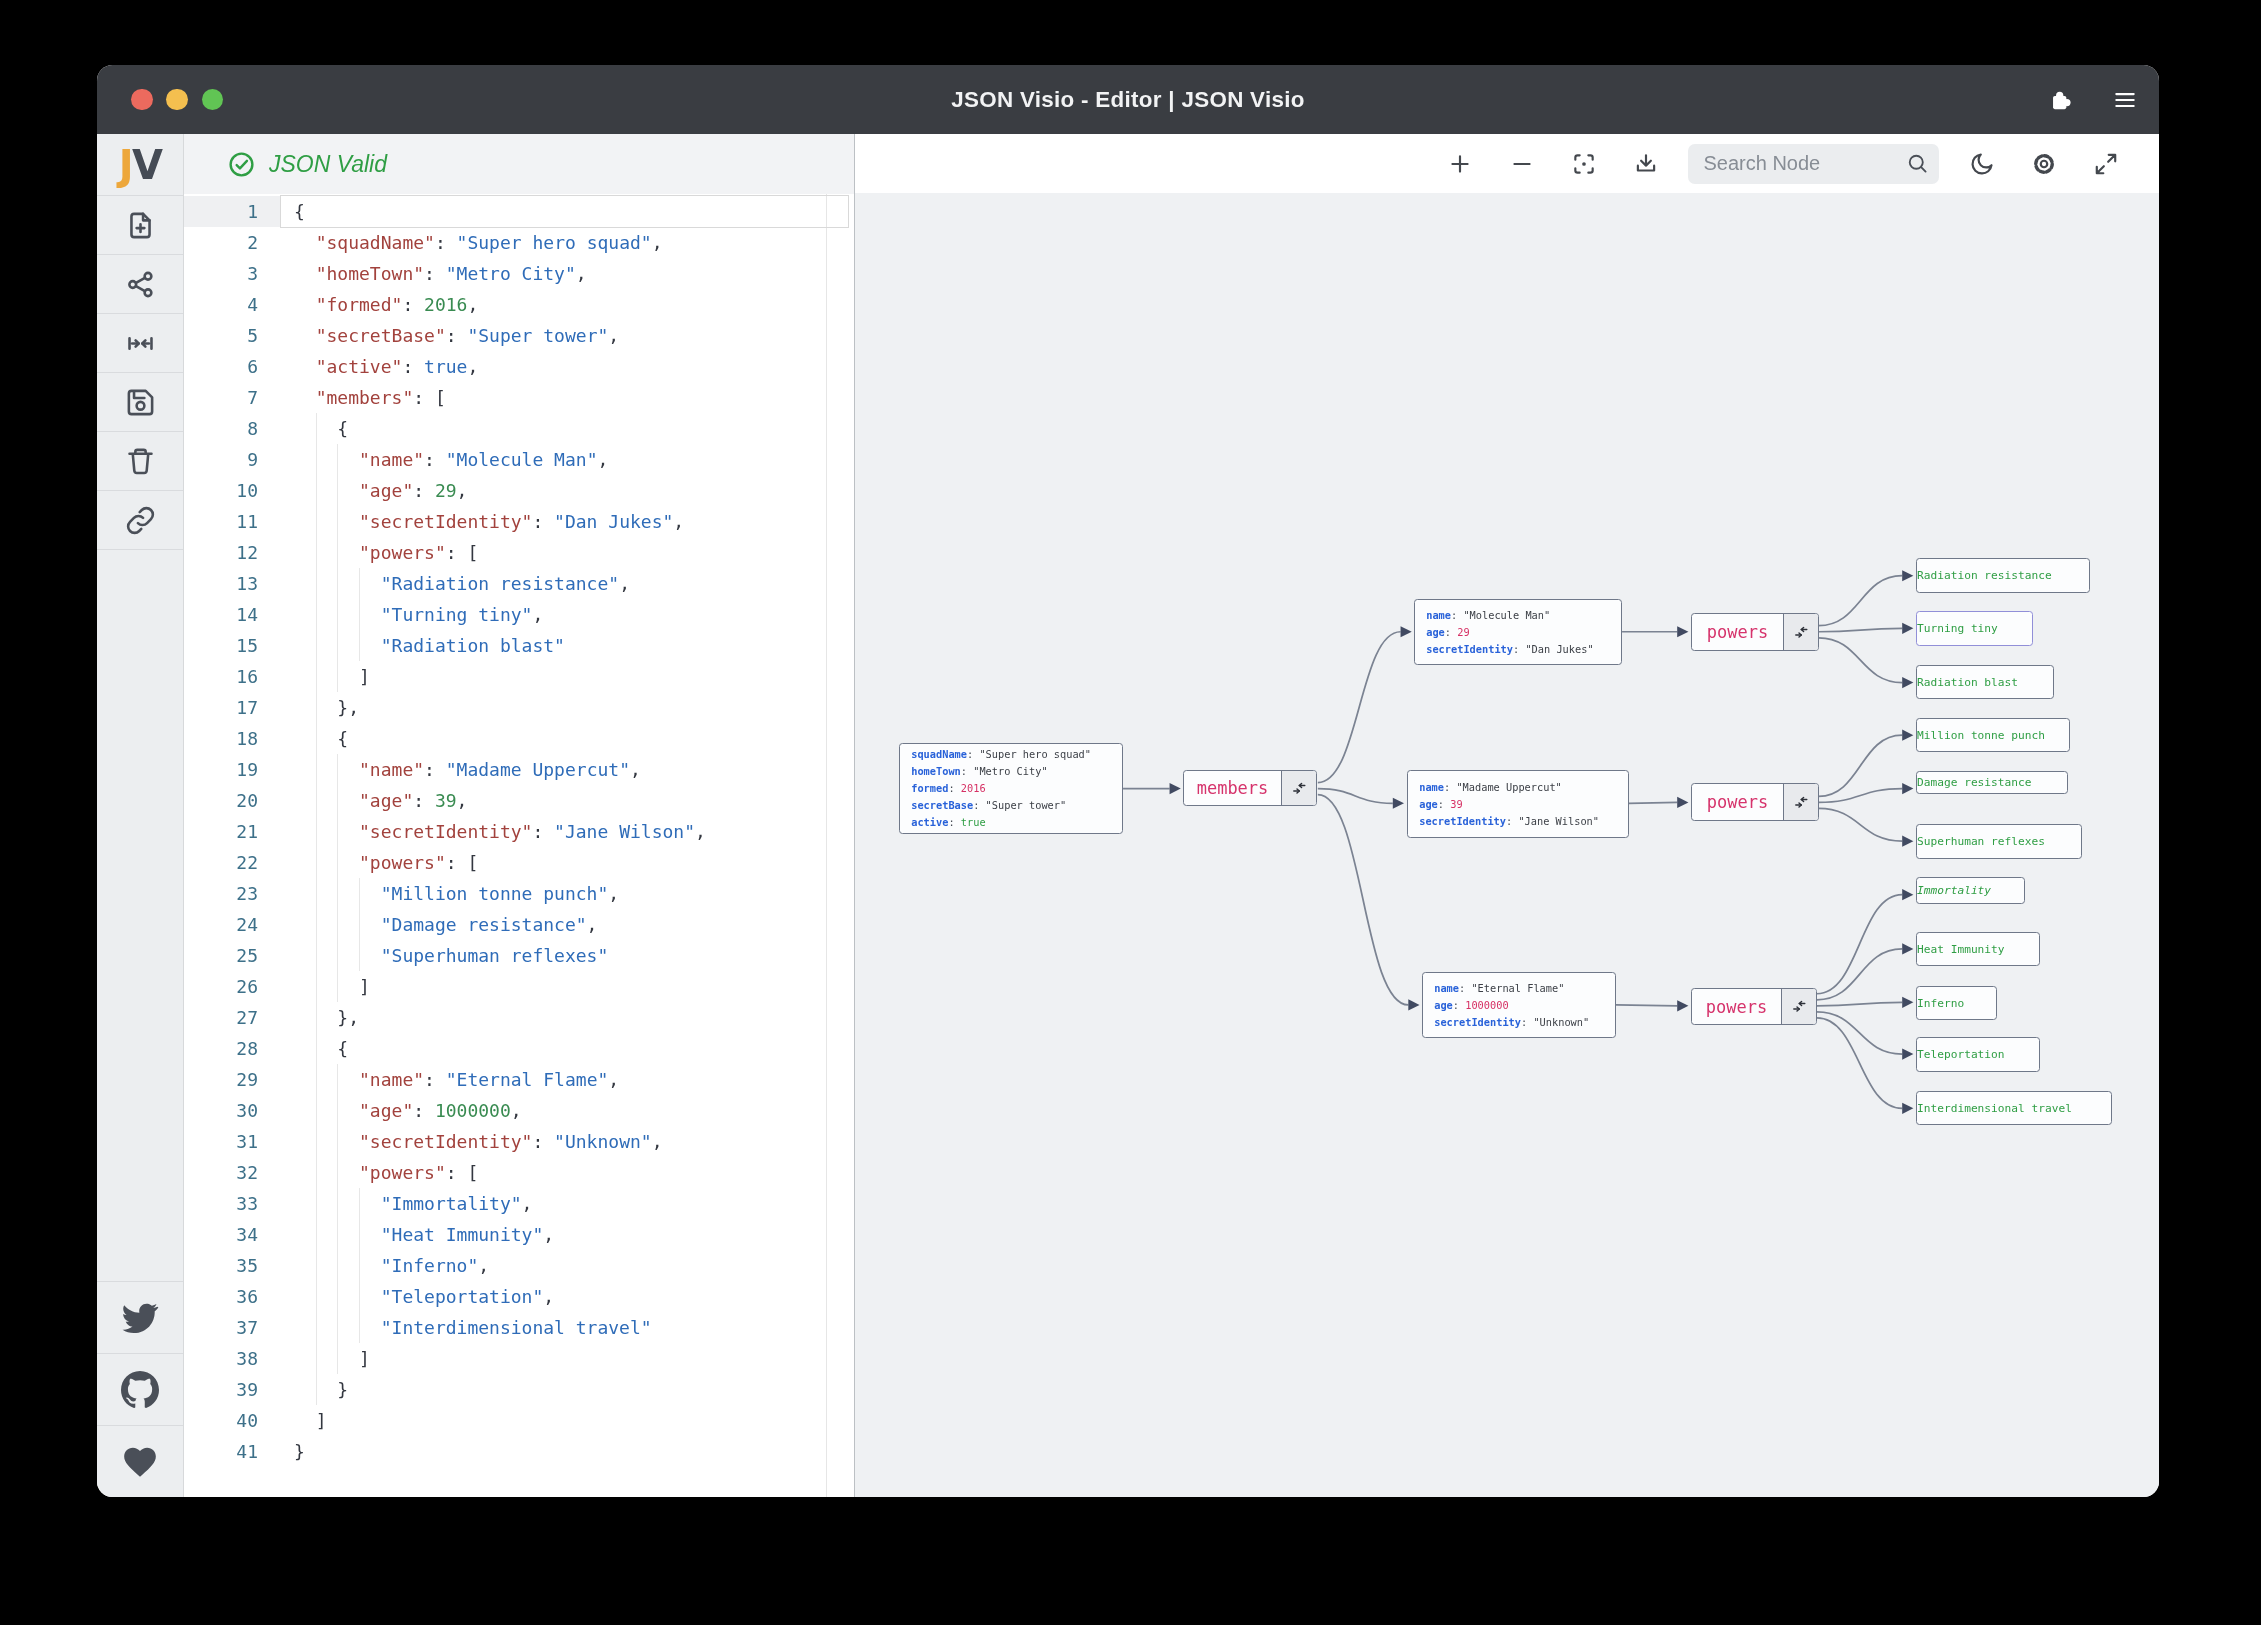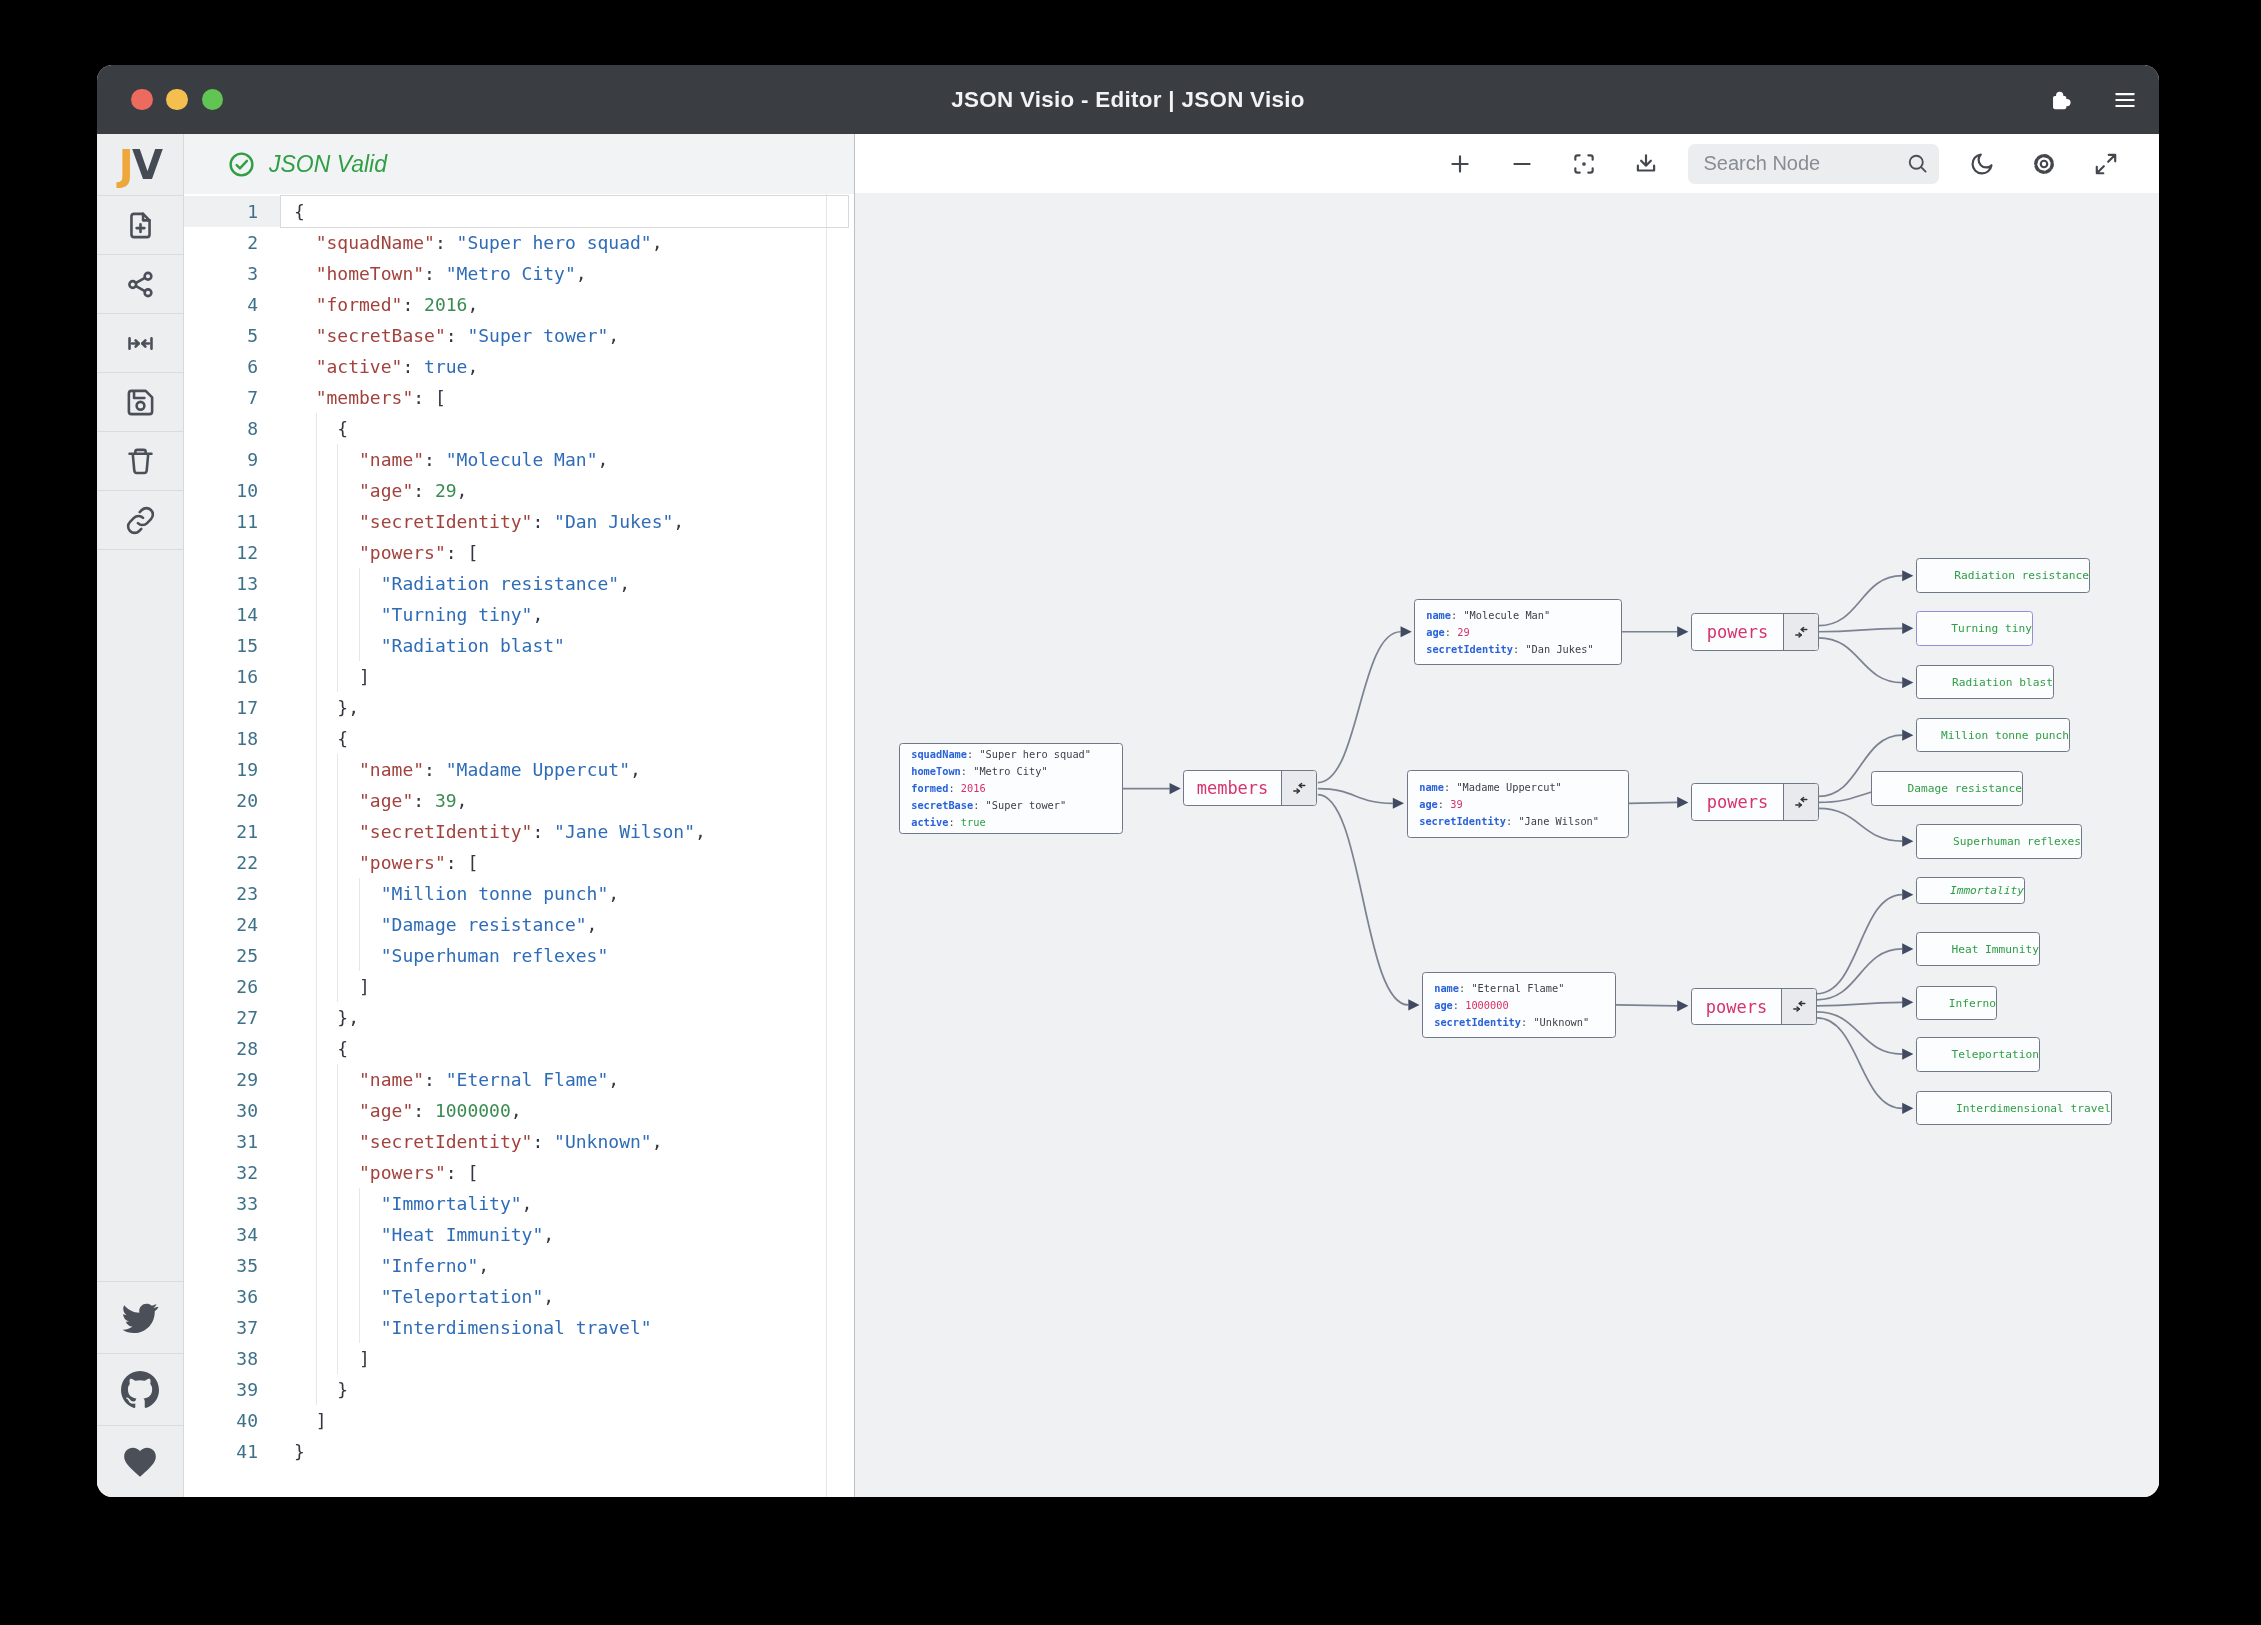--- a/index.html
+++ b/index.html
@@ -65,21 +65,21 @@
   .gnode { position:absolute; background:#fcfdfe; border:1.3px solid #6f7889; border-radius:3.4px;
            font-family:"DejaVu Sans Mono", monospace; cursor:pointer; }
   .gnode.object { display:flex; flex-direction:column; justify-content:center; padding-left:11.2px; }
   .grow { font-size:10.3px; line-height:17px; white-space:pre; }
   .gk { color:#2962d9; font-weight:700; } .gc { color:#474c55; }
   .gv-str { color:#3b3f46; } .gv-num { color:#d63064; } .gv-bool { color:#2f9e44; }
   .gnode.parent { display:flex; align-items:stretch; padding:0; }
   .plabel { flex:1; display:flex; align-items:center; justify-content:center; color:#d6336c; font-size:17px; font-weight:400; }
   .pbtn { width:35px; flex:none; background:#e8eaed; border-left:1.3px solid #6f7889;
           border-radius:0 2.6px 2.6px 0; display:flex; align-items:center; justify-content:center; color:#2c3038; }
-  .gnode.leaf { display:flex; align-items:center; justify-content:flex-end; color:#2f9e44; font-size:11.2px; }
+  .gnode.leaf { display:flex; align-items:center; justify-content:flex-start; color:#2f9e44; font-size:11.2px; }
   .gnode.leaf.highlight { border-color:#918fd8; }
 </style>
 </head>
 <body>
 
 <div class="window">
 
   <div class="titlebar">
     <div class="traffic">
       <div class="tl red"></div>
@@ -510,21 +510,21 @@
           </div>
           <div class="gnode leaf highlight" style="left: 1061px; top: 418px; width: 117px; height: 35px;">
             <span>Turning tiny</span>
           </div>
           <div class="gnode leaf" style="left: 1061px; top: 472px; width: 138px; height: 34px;">
             <span>Radiation blast</span>
           </div>
           <div class="gnode leaf" style="left: 1061px; top: 525px; width: 154px; height: 34px;">
             <span>Million tonne punch</span>
           </div>
-          <div class="gnode leaf" style="left: 1016px; top: 578px; width: 152px; height: 35px;">
+          <div class="gnode leaf" style="left: 1061px; top: 578px; width: 152px; height: 23px;">
             <span>Damage resistance</span>
           </div>
           <div class="gnode leaf" style="left: 1061px; top: 631px; width: 166px; height: 35px;">
             <span>Superhuman reflexes</span>
           </div>
           <div class="gnode leaf" style="left: 1061px; top: 684px; width: 109px; height: 27px; font-style: italic;">
             <span>Immortality</span>
           </div>
           <div class="gnode leaf" style="left: 1061px; top: 739px; width: 124px; height: 34px;">
             <span>Heat Immunity</span>

